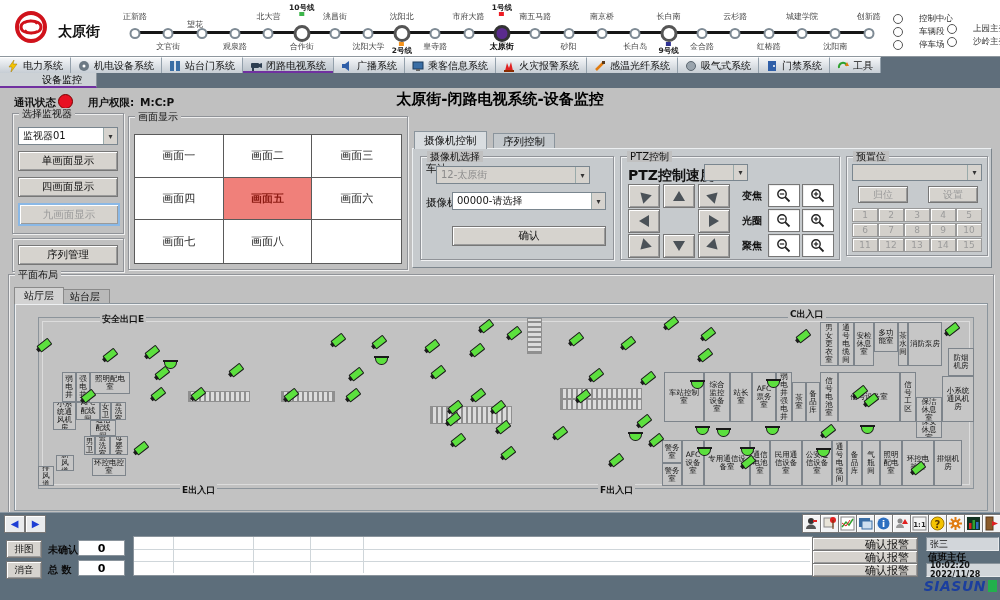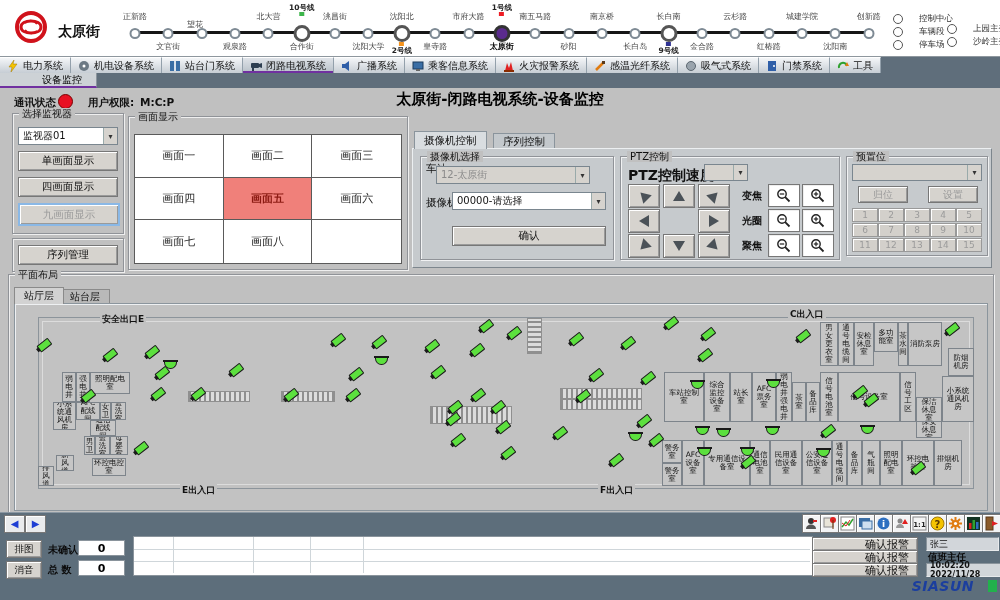--- a/index.html
+++ b/index.html
@@ -123,21 +123,21 @@
   .v-total{left:78px;top:560px;width:45px;height:14px;}
   .atable{position:absolute;left:133px;top:536px;width:678px;height:38px;background:#fff;border:1px solid #8a949c;}
   .tvline{position:absolute;background:#cfd6da;z-index:6;}
   .thline{position:absolute;background:#cfd6da;z-index:6;}
   .bicon{position:absolute;background:#f2f3f4;border:1px solid #777;box-shadow:inset 1px 1px 0 #fff;display:flex;align-items:center;justify-content:center;}
   .btn.cab{font-size:11px;padding-left:44px;}
   .ubox{position:absolute;background:#d2d6da;border:1px solid;border-color:#8a949c #e8eaec #e8eaec #8a949c;font-size:9px;color:#111;display:flex;align-items:center;padding-left:3px;}
   .uname{left:926px;top:537px;width:68px;height:12px;}
   .urole{position:absolute;left:928px;top:551px;font-size:9.5px;font-weight:bold;color:#0b0b0b;}
   .utime{left:926px;top:563px;width:70px;height:12px;font-size:8px;font-weight:bold;}
-  .logo{position:absolute;left:901px;top:577px;width:96px;height:18px;display:flex;align-items:center;justify-content:flex-end;gap:14px;}
+  .logo{position:absolute;left:901px;top:577px;width:96px;height:18px;display:flex;align-items:center;justify-content:flex-end;gap:2px;}
   .logot{font-size:14px;font-weight:bold;font-style:italic;color:#1b3e9e;letter-spacing:.5px;}
   .logosq{width:9px;height:12px;background:#22b14c;display:block;}
   #gen{position:absolute;left:0;top:0;width:1000px;height:600px;z-index:5;border-radius:30px;}
 </style>
 </head>
 <body>
 
 <div class="screen">
 
   <div class="header">

